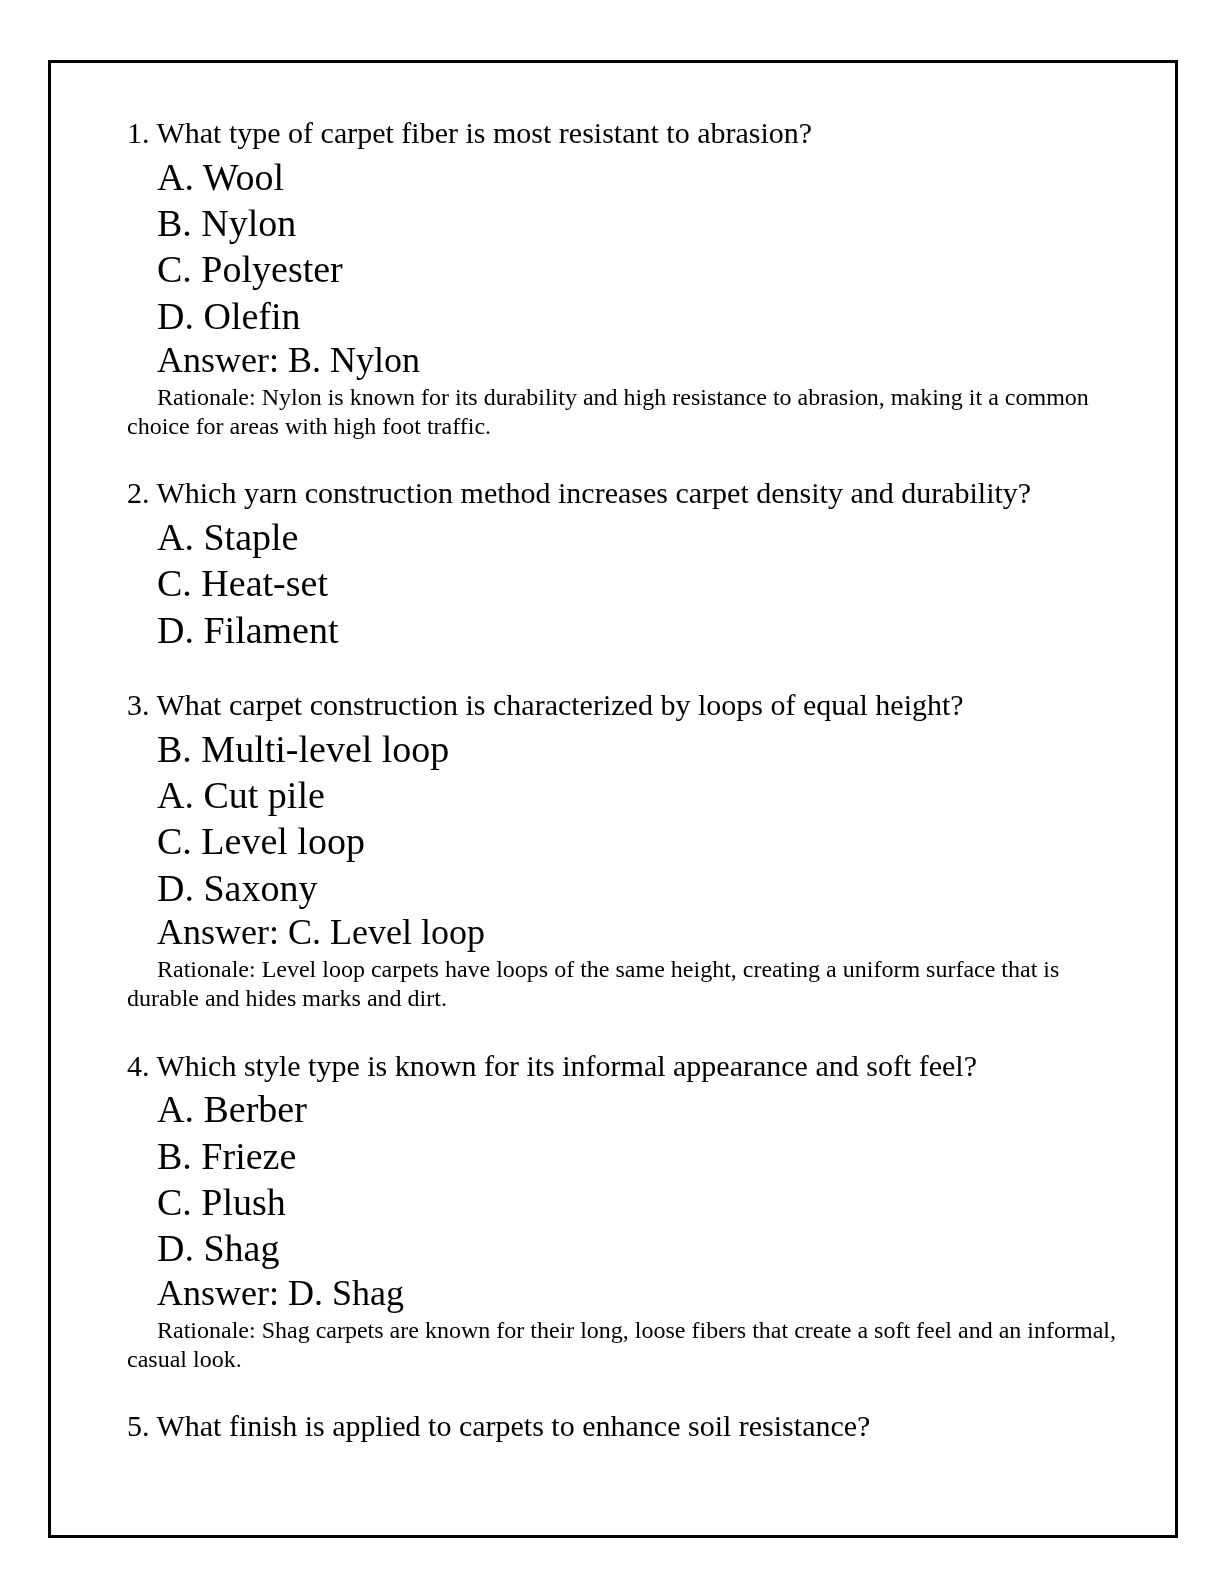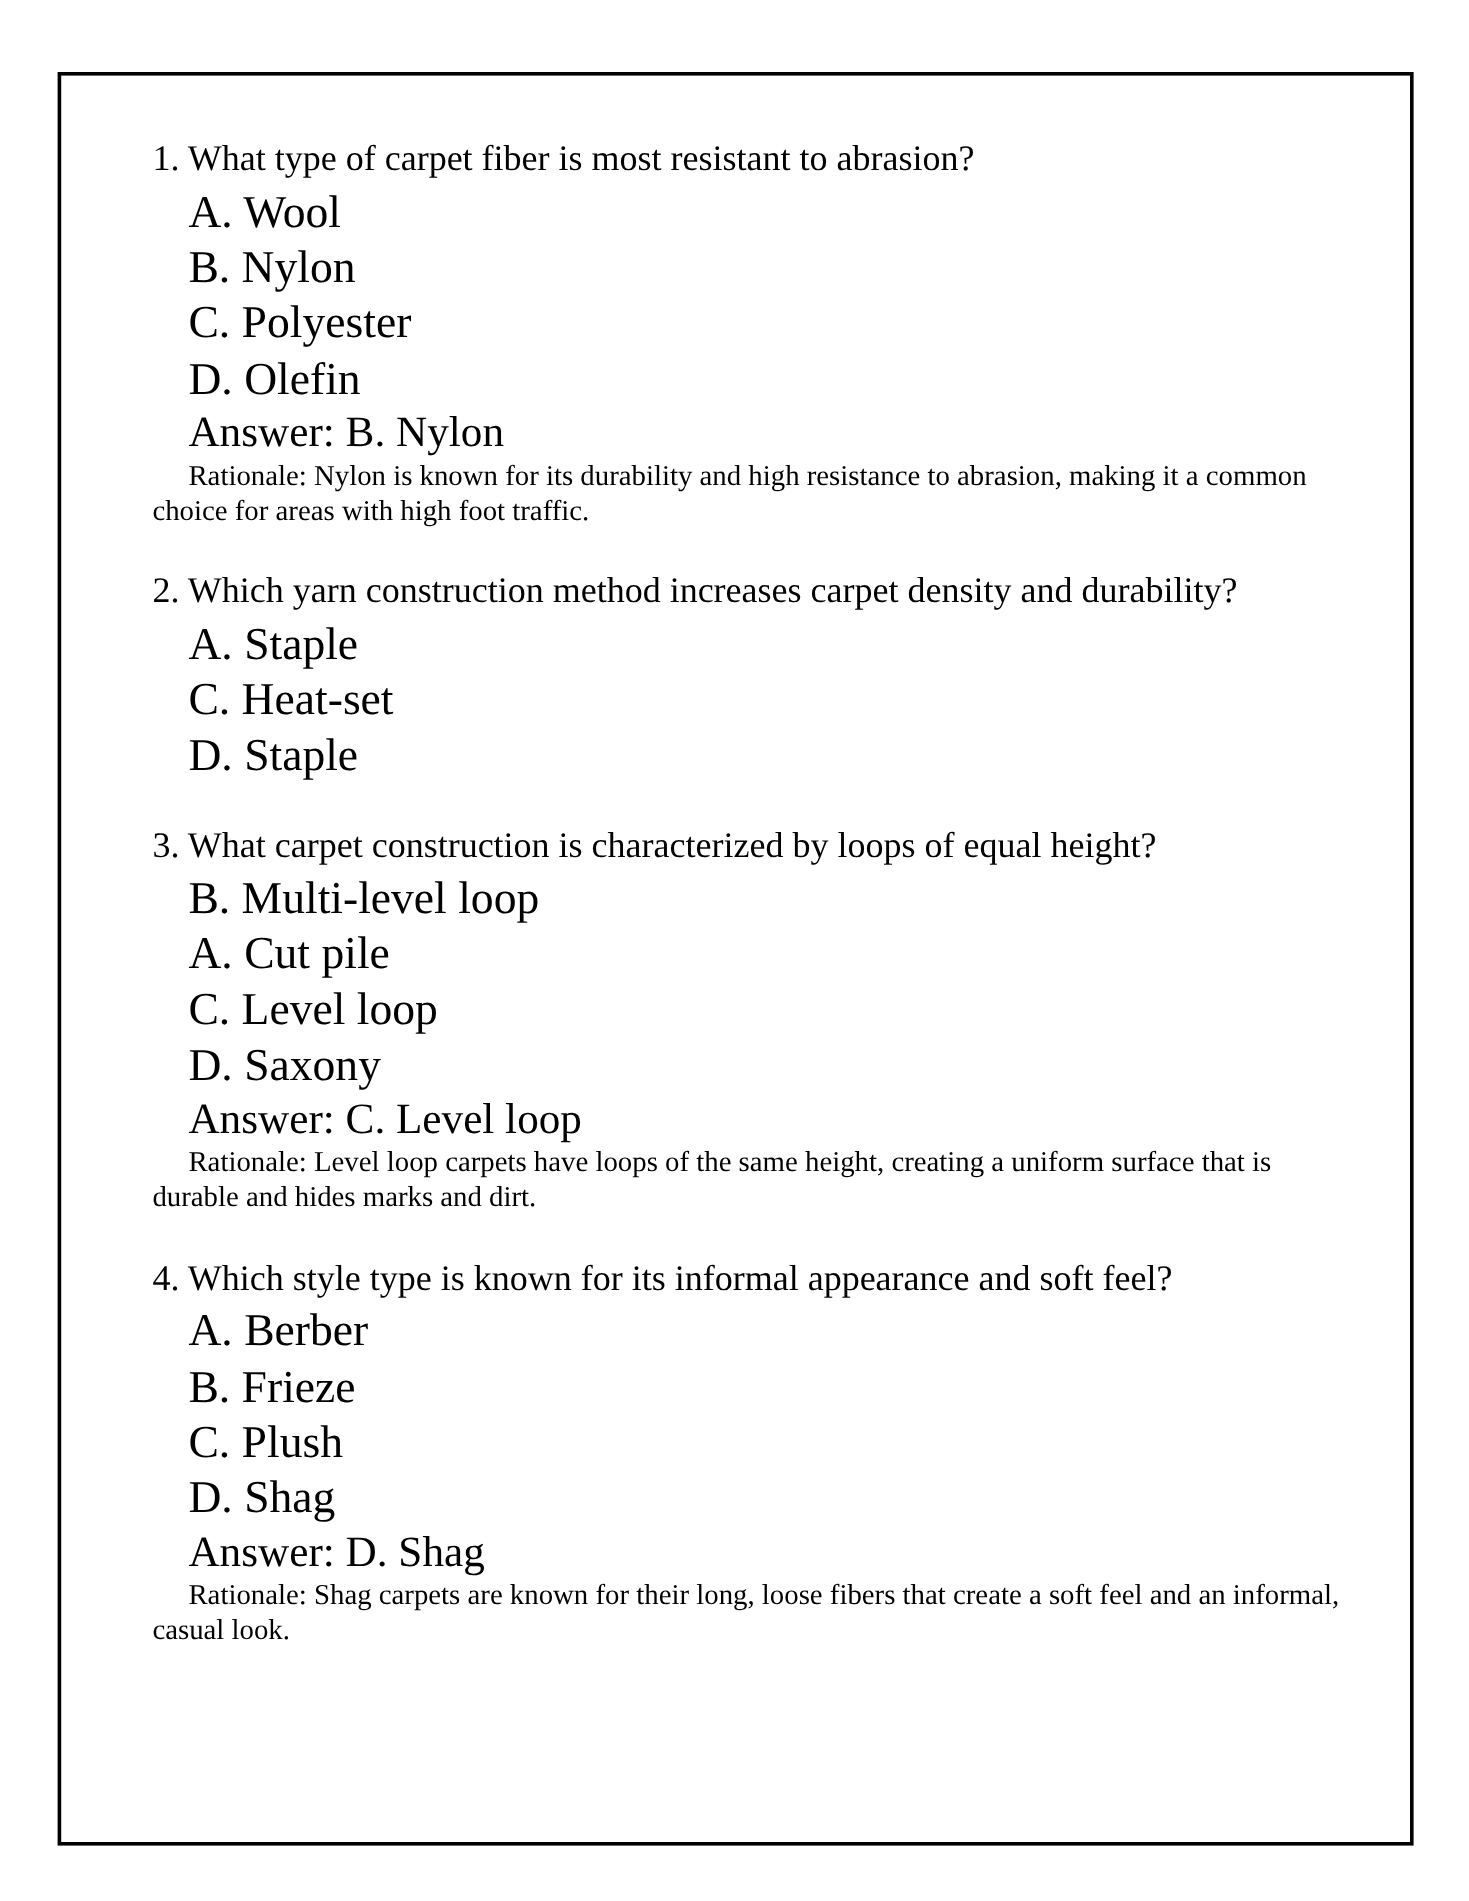--- a/index.html
+++ b/index.html
@@ -75,21 +75,21 @@
       <p class="q-rationale">Rationale: Nylon is known for its durability and high resistance to abrasion, making it a common choice for areas with high foot traffic.</p>
     </div>
 
     <div class="question-block">
       <p class="q-stem">
         <span>2. </span>
         <span>Which yarn construction method increases carpet density and durability?</span>
       </p>
       <p class="q-option">A. Staple</p>
       <p class="q-option">C. Heat-set</p>
-      <p class="q-option">D. Staple</p>
+      <p class="q-option">D. Filament</p>
     </div>
 
     <div class="question-block">
       <p class="q-stem">
         <span>3. </span>
         <span>What carpet construction is characterized by loops of equal height?</span>
       </p>
       <p class="q-option">B. Multi-level loop</p>
       <p class="q-option">A. Cut pile</p>
       <p class="q-option">C. Level loop</p>
@@ -104,15 +104,21 @@
         <span>Which style type is known for its informal appearance and soft feel?</span>
       </p>
       <p class="q-option">A. Berber</p>
       <p class="q-option">B. Frieze</p>
       <p class="q-option">C. Plush</p>
       <p class="q-option">D. Shag</p>
       <p class="q-answer">Answer: D. Shag</p>
       <p class="q-rationale">Rationale: Shag carpets are known for their long, loose fibers that create a soft feel and an informal, casual look.</p>
     </div>
 
+    <div class="question-block">
+      <p class="q-stem">
+        <span>5. </span>
+        <span>What finish is applied to carpets to enhance soil resistance?</span>
+      </p>
+    </div>
 
   </div>
 </div>
 
 </body></html>

